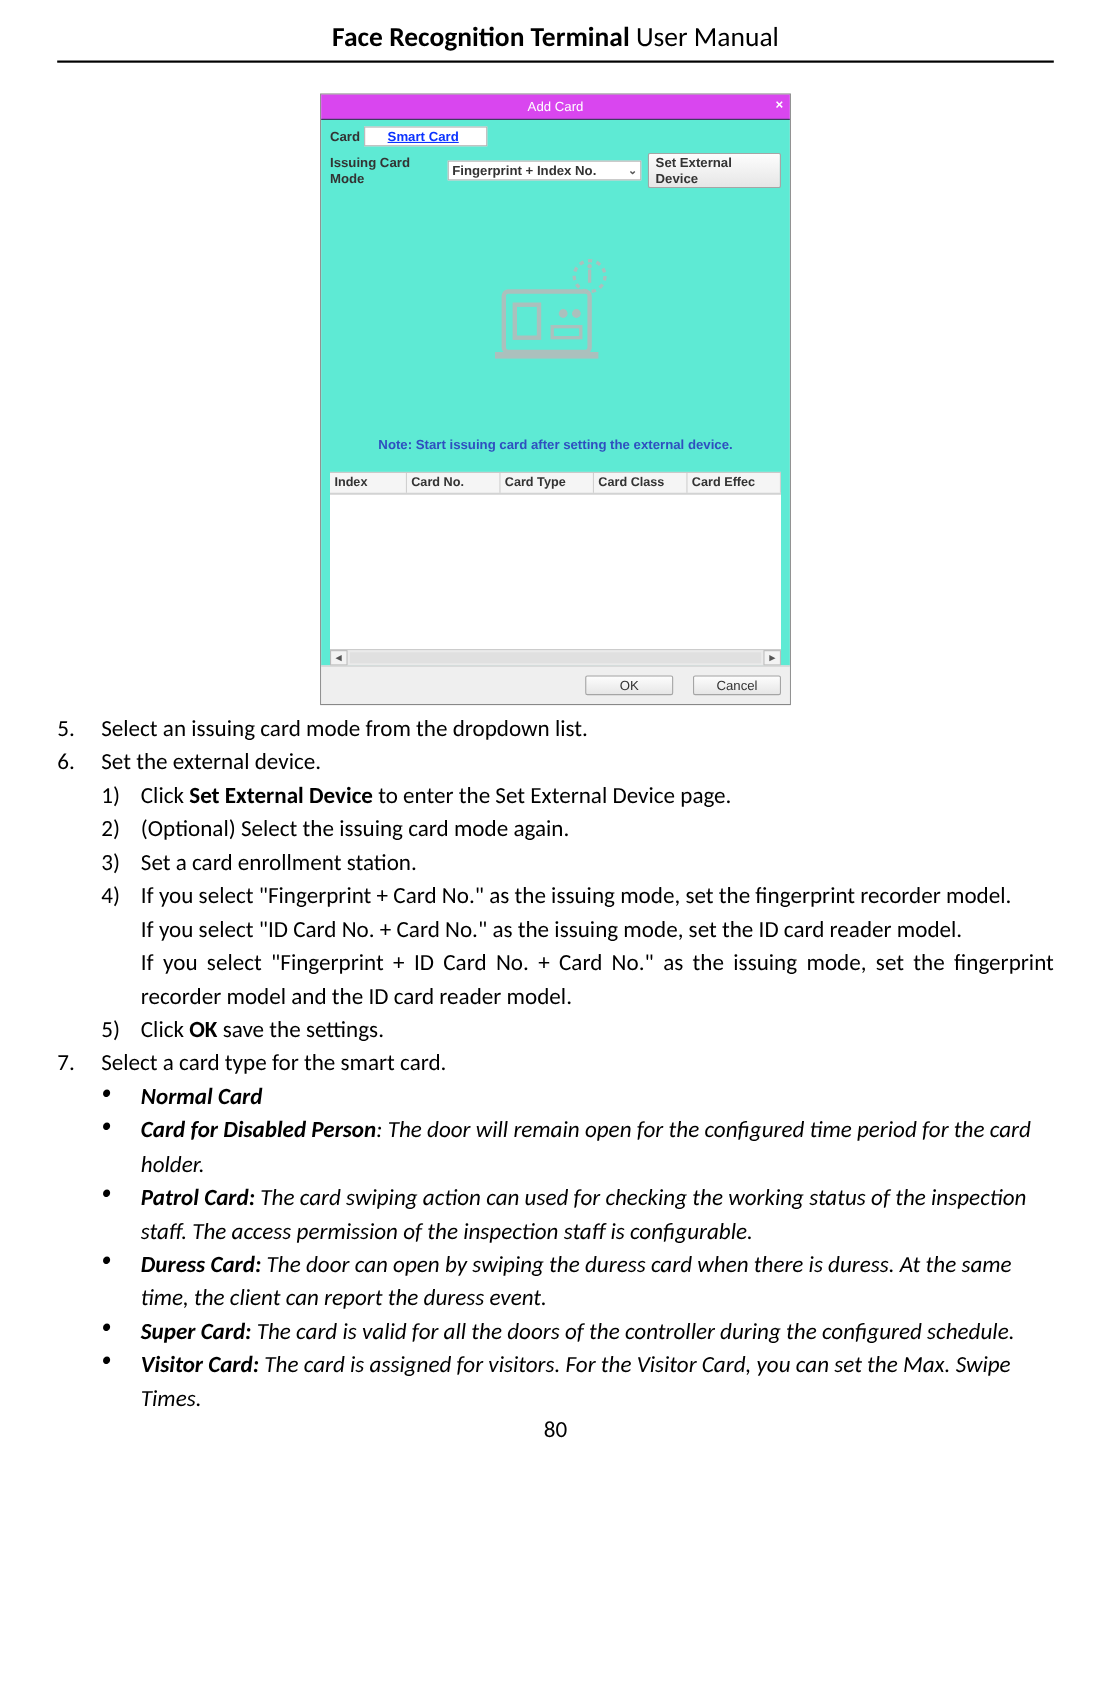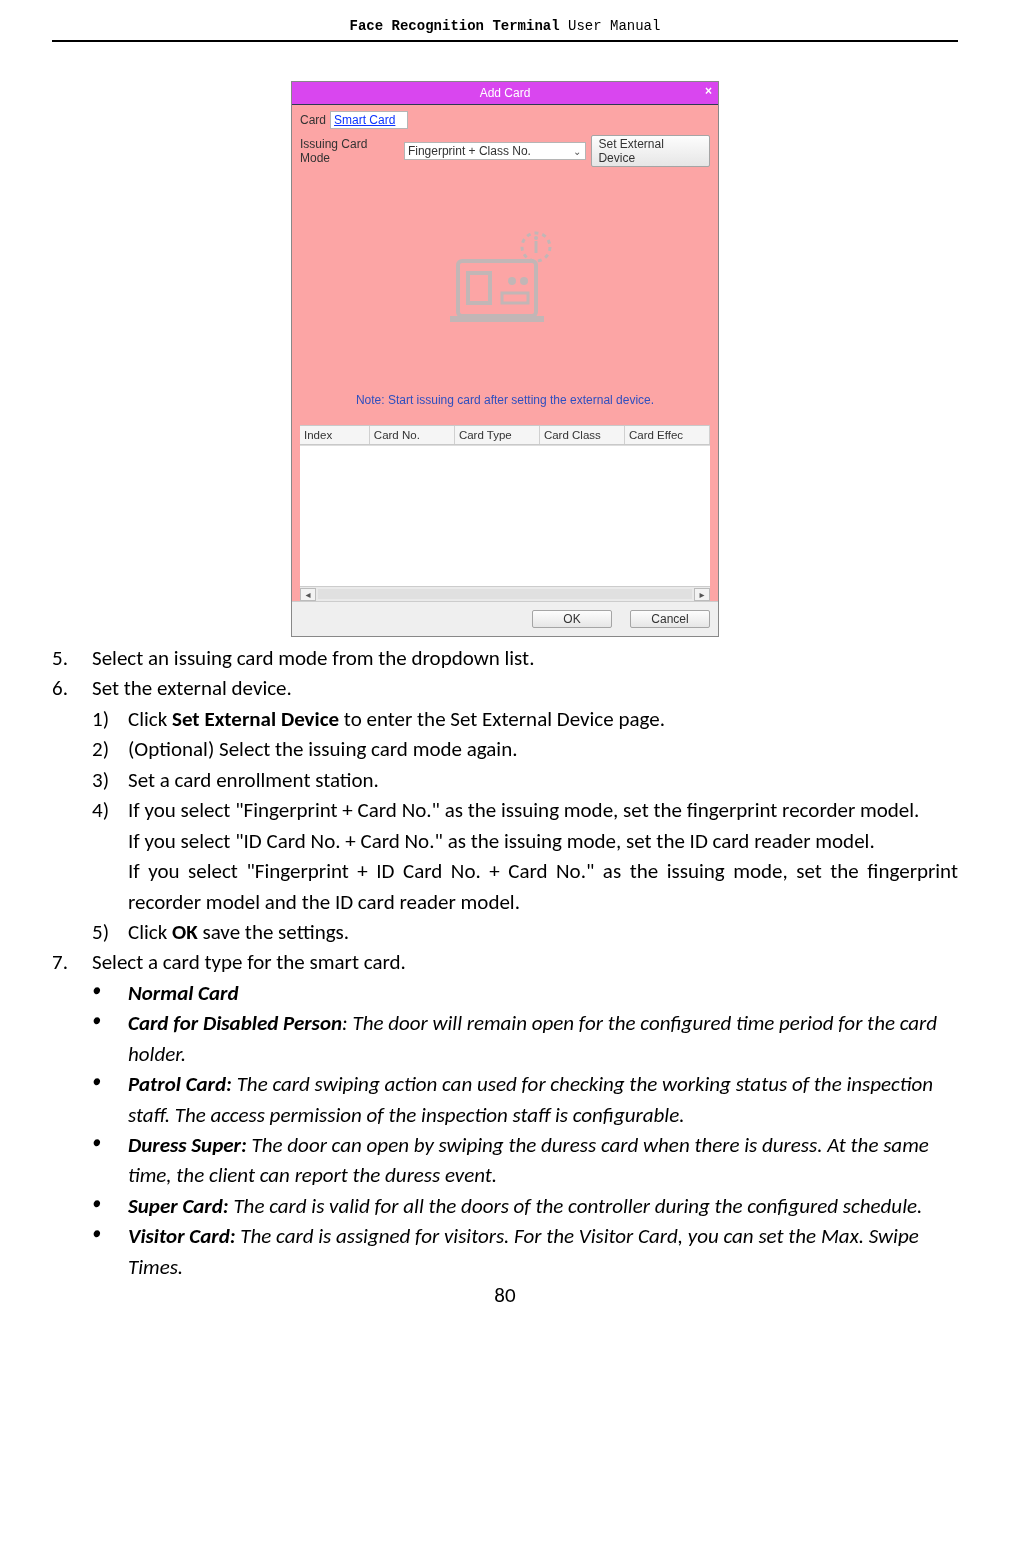--- a/index.html
+++ b/index.html
@@ -9,25 +9,24 @@
     font-family: Calibri, "Segoe UI", Arial, sans-serif;
     color: #000;
     width: 1010px;
   }
   .page {
     padding: 18px 52px 30px 52px;
     box-sizing: border-box;
   }
   .runhead {
     text-align: center;
-    font-size: 14px;
+    font-size: 25px;
     padding-bottom: 6px;
     border-bottom: 2.5px solid #000;
-    margin-bottom: 39px;
-    font-family: Liberation Mono, monospace;
+    margin-bottom: 28px;
   }
   .runhead b { font-weight: 700; }
   .figwrap {
     width: 426px;
     margin: 0 auto 6px auto;
     border: 1px solid #888;
     background: #f0f0f0;
     font-family: Tahoma, Arial, sans-serif;
     font-size: 12px;
     color: #333;
@@ -43,33 +42,34 @@
     font-size: 12px;
     border-bottom: 1px solid #2c3a52;
   }
   .dlg-title .closebox {
     position: absolute;
     right: 6px; top: 2px;
     color: #fff;
     font-weight: bold;
   }
   .dlg-body {
-    background: #fca5a5;
+    background: #5eead4;
     padding: 6px 8px 0 8px;
+    font-weight: bold;
   }
   .row { display: flex; align-items: center; margin-bottom: 6px; }
   .lbl { color: #333; }
   .cardinput {
     margin-left: 4px;
     width: 70px;
     border: 1px solid #b5b5b5;
     background: #fff;
     color: #0a32ff;
     text-decoration: underline;
-    padding: 1px 3px;
+    padding: 1px 20px;
     font-size: 12px;
   }
   .modeselect {
     margin-left: 4px;
     width: 175px;
     border: 1px solid #b5b5b5;
     background: #fff;
     padding: 1px 3px;
     font-size: 12px;
     display: flex;
@@ -209,21 +209,21 @@
       <span class="closebox">×</span>
     </div>
     <div class="dlg-body">
       <div class="row">
         <span class="lbl">Card</span>
         <span class="cardinput">Smart Card</span>
       </div>
       <div class="row">
         <span class="lbl">Issuing Card Mode</span>
         <span class="modeselect">
-          <span>Fingerprint + Class No.</span>
+          <span>Fingerprint + Index No.</span>
           <span class="chev">⌄</span>
         </span>
         <span style="width:6px"></span>
         <span class="btn">Set External Device</span>
       </div>
 
       <div class="iconzone">
         <svg class="device-svg" width="110" height="95" viewBox="0 0 110 95">
           <rect x="8" y="30" width="78" height="55" rx="4" fill="none" stroke="#b9b9b9" stroke-width="4"></rect>
           <rect x="18" y="42" width="22" height="30" fill="none" stroke="#b9b9b9" stroke-width="4"></rect>
@@ -306,20 +306,20 @@
       <li>
           <span class="num">7.</span>
           <span class="body">Select a card type for the smart card.</span>
         </li>
     </ol>
 
     <ul class="bullets">
       <li><b>Normal Card</b></li>
       <li><b>Card for Disabled Person</b><span>: The door will remain open for the configured time period for the card holder.</span></li>
       <li><b>Patrol Card:</b><span> The card swiping action can used for checking the working status of the inspection staff. The access permission of the inspection staff is configurable.</span></li>
-      <li><b>Duress Super:</b><span> The door can open by swiping the duress card when there is duress. At the same time, the client can report the duress event.</span></li>
+      <li><b>Duress Card:</b><span> The door can open by swiping the duress card when there is duress. At the same time, the client can report the duress event.</span></li>
       <li><b>Super Card:</b><span> The card is valid for all the doors of the controller during the configured schedule.</span></li>
       <li><b>Visitor Card:</b><span> The card is assigned for visitors. For the Visitor Card, you can set the Max. Swipe Times.</span></li>
     </ul>
   </div>
 
   <div class="pgnum">80</div>
 </div>
 
 </body></html>

